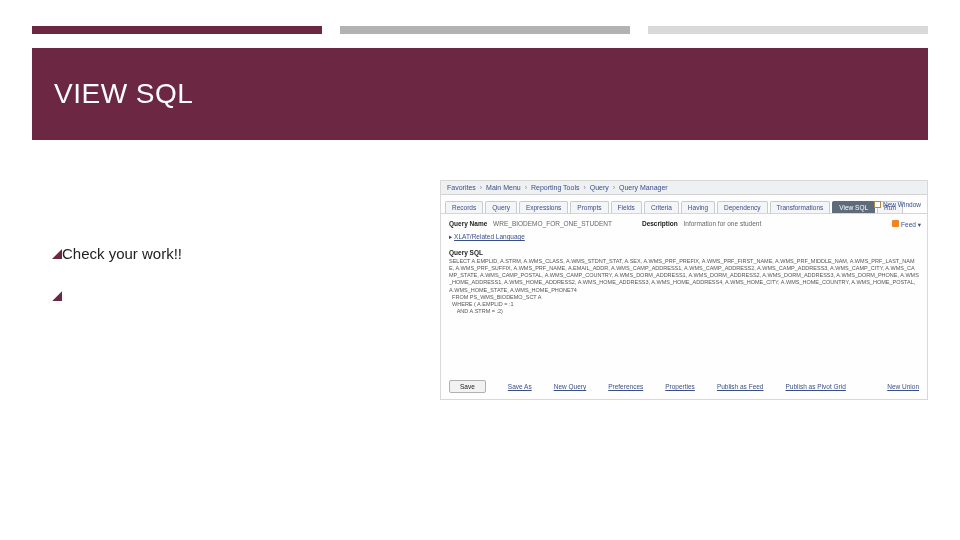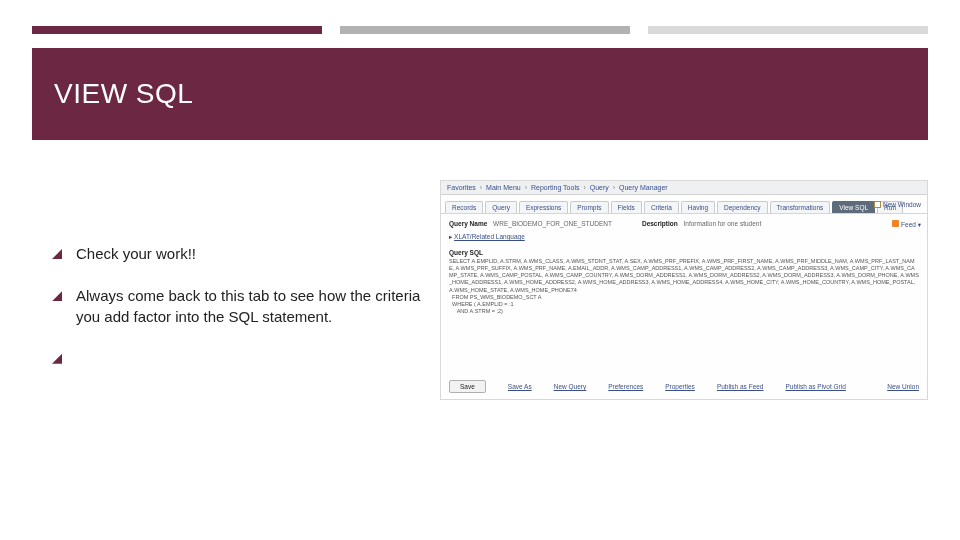--- a/index.html
+++ b/index.html
@@ -41,21 +41,20 @@
     display: flex;
     gap: 18px;
   }
   .left-col {
     width: 390px;
     padding-top: 64px;
     padding-left: 20px;
   }
   .bullet-item {
     display: flex;
-    gap: 14px;
     margin-bottom: 22px;
     color: #222;
     font-size: 15px;
     line-height: 1.35;
   }
   .bullet-mark {
     flex: 0 0 auto;
     margin-top: 5px;
     width: 10px;
     height: 10px;
@@ -184,24 +183,20 @@
 <div class="title-bar">
   <h1>VIEW SQL</h1>
 </div>
 
 <div class="content">
 
   <div class="left-col">
     <div class="bullet-item">
       <span class="bullet-mark"></span>
       <span>Check your work!!</span>
-    </div>
-    <div class="bullet-item">
-      <span class="bullet-mark"></span>
-      <span>Always come back to this tab to see how the criteria you add factor into the SQL statement.</span>
     </div>
     <div class="bullet-item">
       <span class="bullet-mark"></span>
     </div>
   </div>
 
   <div class="right-col">
 
     <div class="breadcrumb">
       <span>Favorites</span>

